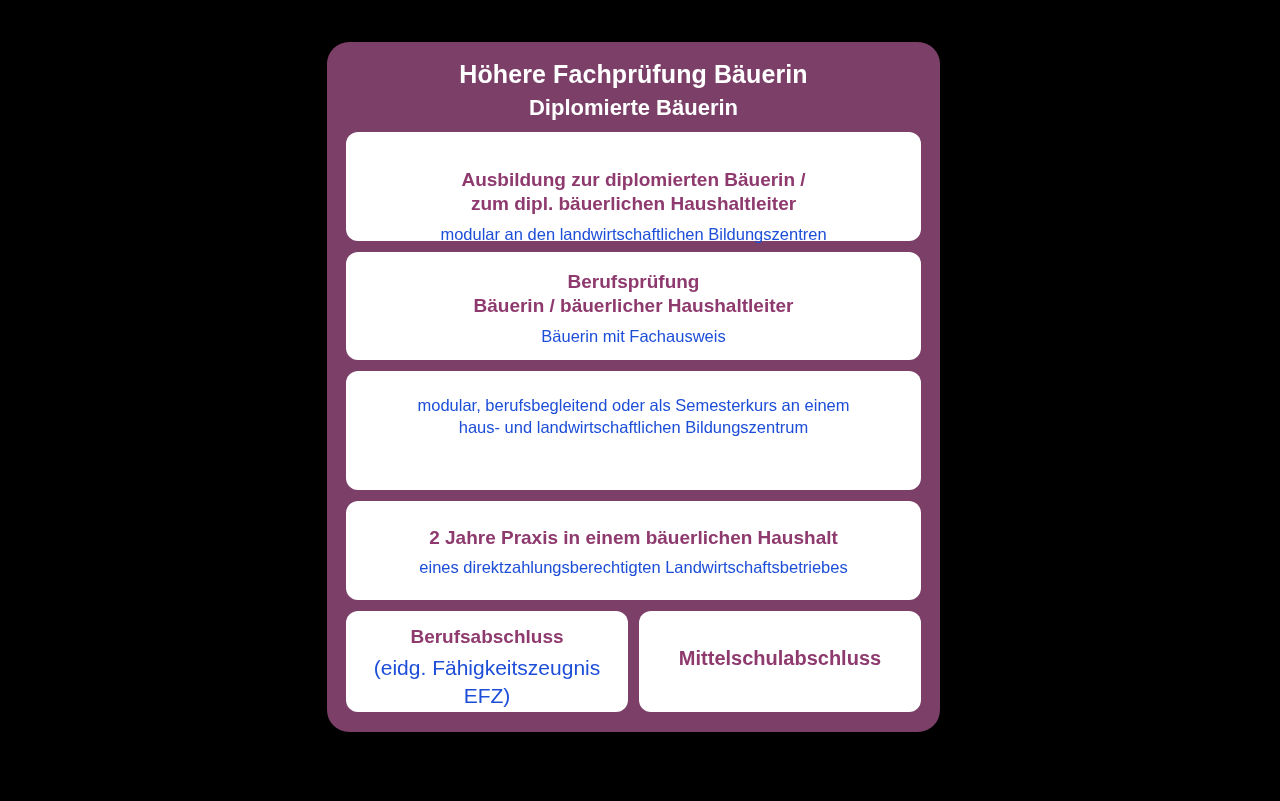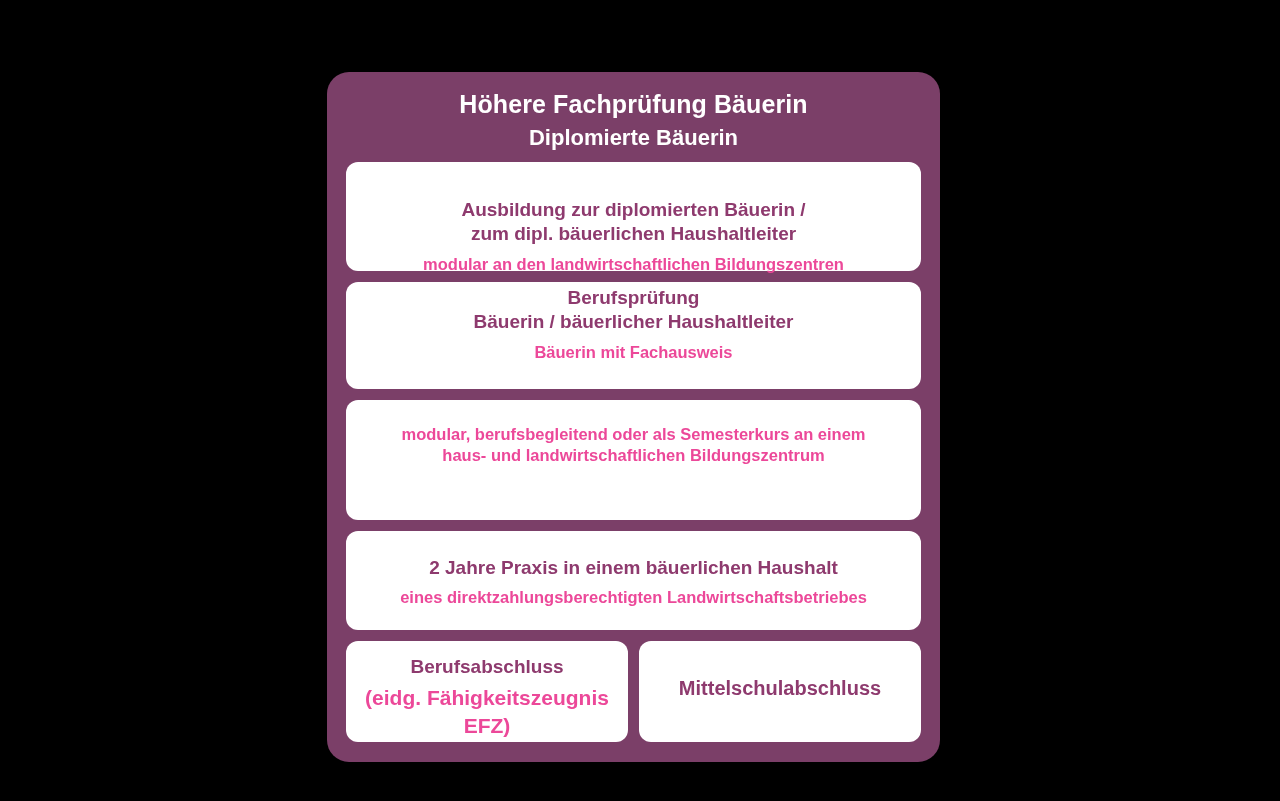--- a/index.html
+++ b/index.html
@@ -15,21 +15,21 @@
   }
   #stage {
     position: relative;
     width: 1280px;
     height: 801px;
     background: #000000;
   }
   .panel {
     position: absolute;
     left: 327px;
-    top: 72px;
+    top: 42px;
     width: 613px;
     height: 690px;
     background: #7b3f68;
     border-radius: 22px;
     box-sizing: border-box;
     padding: 18px 19px 20px 19px;
     display: flex;
     flex-direction: column;
     align-items: stretch;
   }
@@ -58,28 +58,27 @@
     box-sizing: border-box;
     text-align: center;
   }
   .card-title {
     color: #8e3a6e;
     font-weight: bold;
     font-size: 19px;
     line-height: 1.28;
   }
   .card-sub {
-    color: #ec4899;
+    color: #1d4ed8;
     font-size: 16.5px;
     line-height: 1.3;
     margin-top: 7px;
-    font-weight: bold;
   }
   #card-ausbildung-dipl { height: 109px; padding-top: 36px; }
-  #card-berufspruefung { height: 109px; padding-top: 4px; }
+  #card-berufspruefung { height: 109px; padding-top: 18px; }
   #card-ausbildung-baeuerin { height: 122px; padding-top: 17px; }
   #card-praxis { height: 101px; padding-top: 25px; }
 
   .bottom-row {
     display: flex;
     gap: 11px;
     margin-bottom: 0;
   }
   .bottom-row .card {
     margin-bottom: 0;

